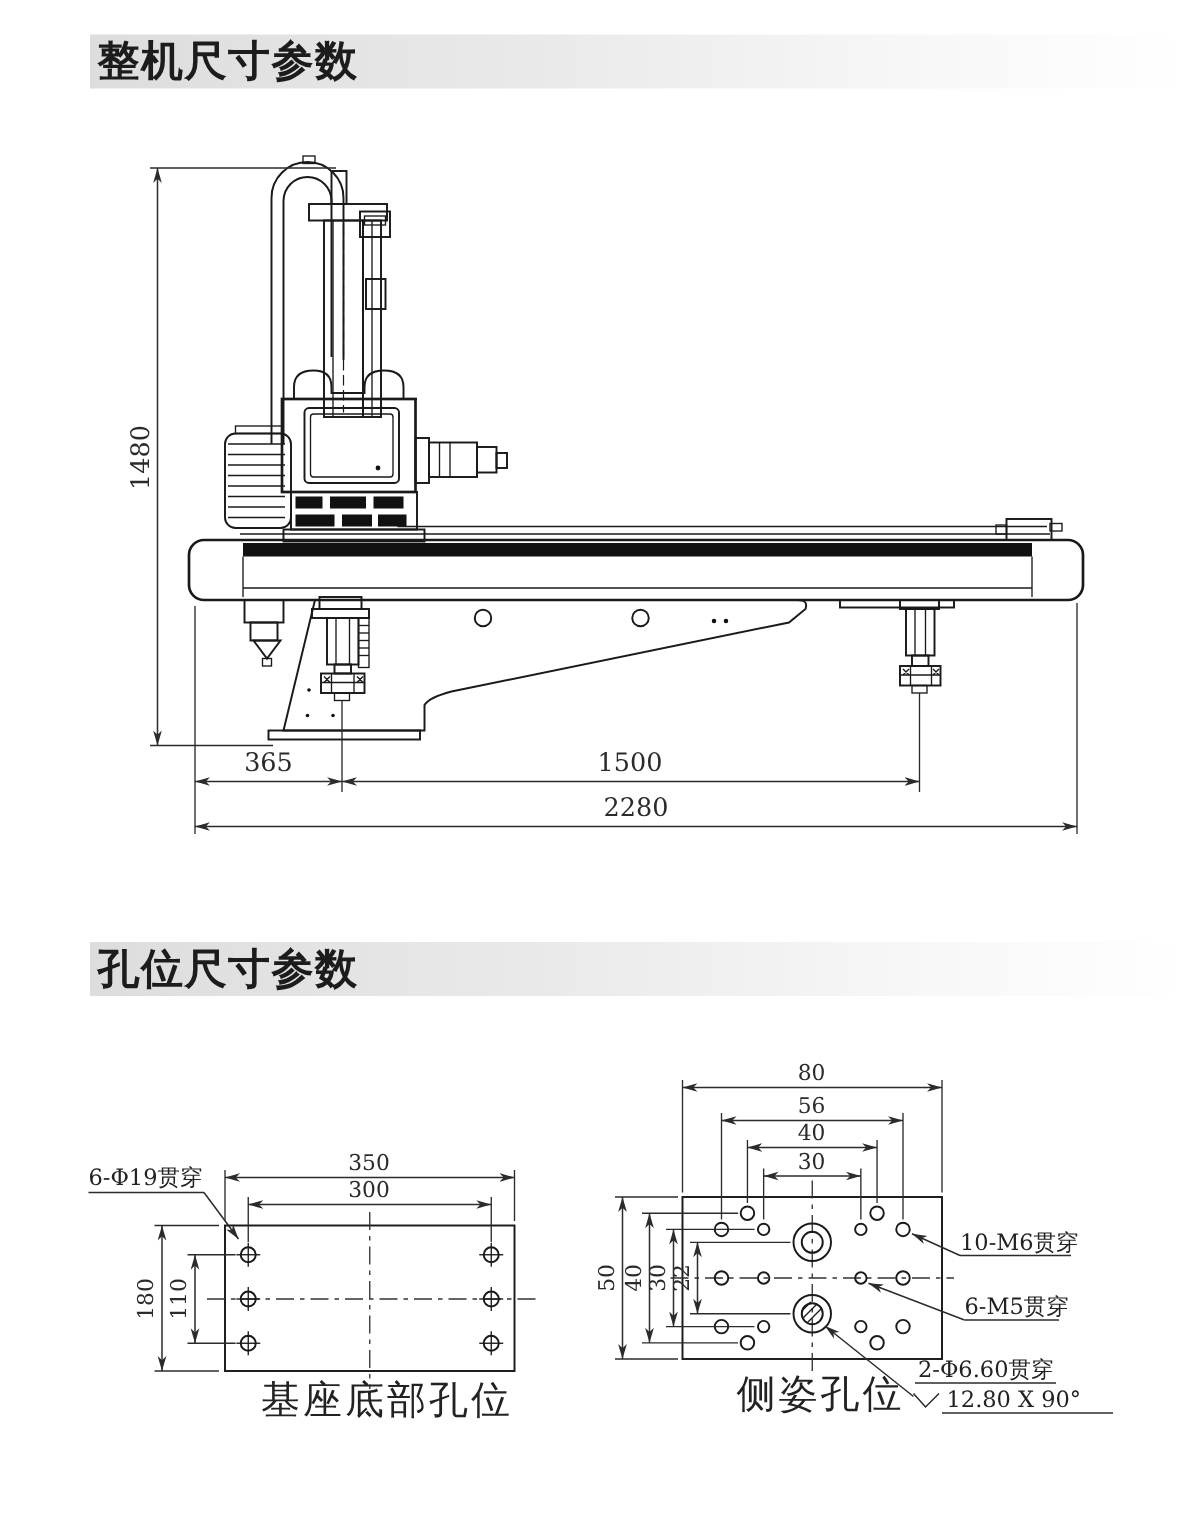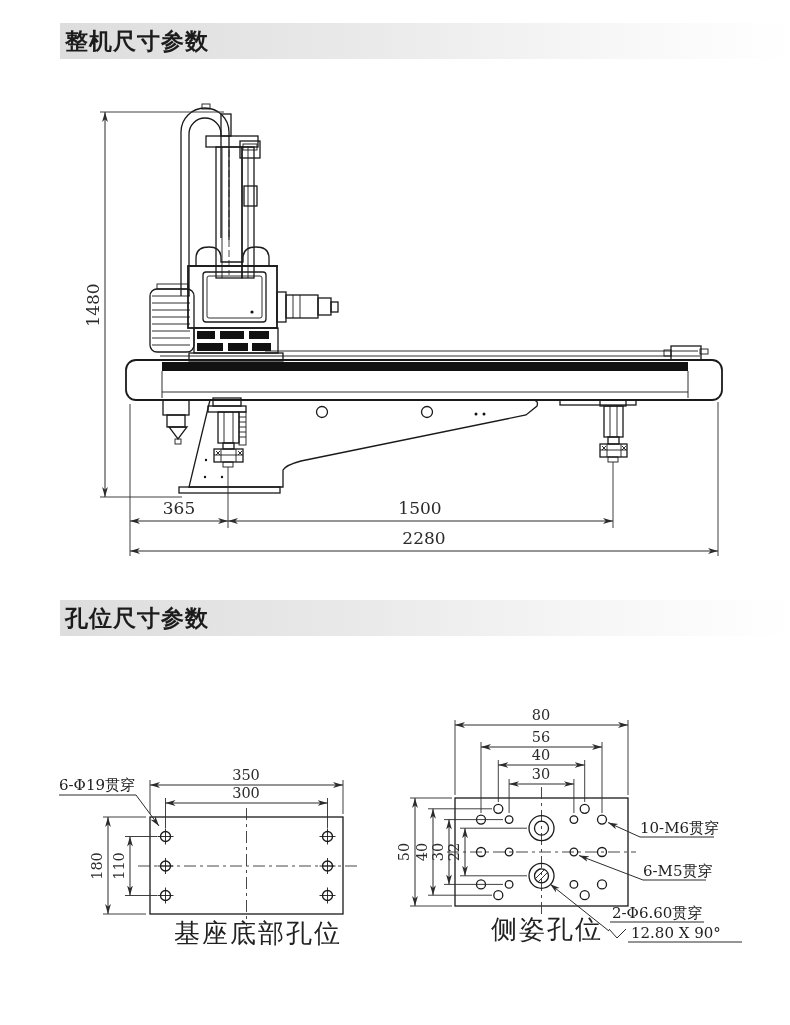--- a/index.html
+++ b/index.html
@@ -1,21 +1,21 @@
 <!DOCTYPE html>
 <html><head>
 <meta charset="utf-8">
 <style>
   html,body{margin:0;padding:0;background:#fff;}
   #page{position:relative;width:790px;height:1025px;background:#ffffff;overflow:hidden;
         font-family:"Liberation Sans",sans-serif;}
   .section-header{position:absolute;left:60px;right:0;height:36px;
         background:linear-gradient(to right,#dddddd 0%,#e9e9e9 40%,#f7f7f7 75%,#ffffff 100%);
         display:flex;align-items:center;padding-left:5px;
-        font-size:23px;font-weight:bold;color:#1c1c1c;letter-spacing:1px;}
+        font-size:28px;font-weight:bold;color:#1c1c1c;letter-spacing:1px;}
   svg{position:absolute;left:0;}
   .ln{stroke:#1a1a1a;fill:none;stroke-width:1.3;}
   .ln2{stroke:#1a1a1a;fill:none;stroke-width:1.8;}
   .thin{stroke:#1a1a1a;fill:none;stroke-width:0.9;}
   .dk{fill:#111;stroke:none;}
   .dim{stroke:#2b2b2b;fill:none;stroke-width:1;}
   .ext{stroke:#2b2b2b;fill:none;stroke-width:0.9;}
   .cl{stroke:#333;fill:none;stroke-width:0.9;stroke-dasharray:12 4 3 4;}
   .dsh{stroke:#1a1a1a;fill:none;stroke-width:0.8;stroke-dasharray:7 3;}
   text.num{font-family:"DejaVu Serif",serif;font-size:17px;fill:#2b2b2b;}
@@ -24,21 +24,21 @@
   text.cap{font-family:"Liberation Sans",sans-serif;font-size:26px;fill:#222;letter-spacing:2px;}
 </style>
 </head>
 <body>
 
 <div id="page">
 
   <div class="section-header" style="top:23px;">
     <span>整机尺寸参数</span>
   </div>
-  <div class="section-header" style="top:600px;">
+  <div class="section-header" style="top:628px;">
     <span>孔位尺寸参数</span>
   </div>
 
   <svg style="top:0;" width="790" height="625" viewBox="0 0 790 625">
     <defs>
       <marker id="ar1" markerUnits="userSpaceOnUse" markerWidth="11" markerHeight="7" refX="10" refY="3.5" orient="auto-start-reverse">
         <path d="M0,0.6 L10,3.5 L0,6.4 L2.8,3.5 Z" fill="#2b2b2b"></path>
       </marker>
     </defs>
 

